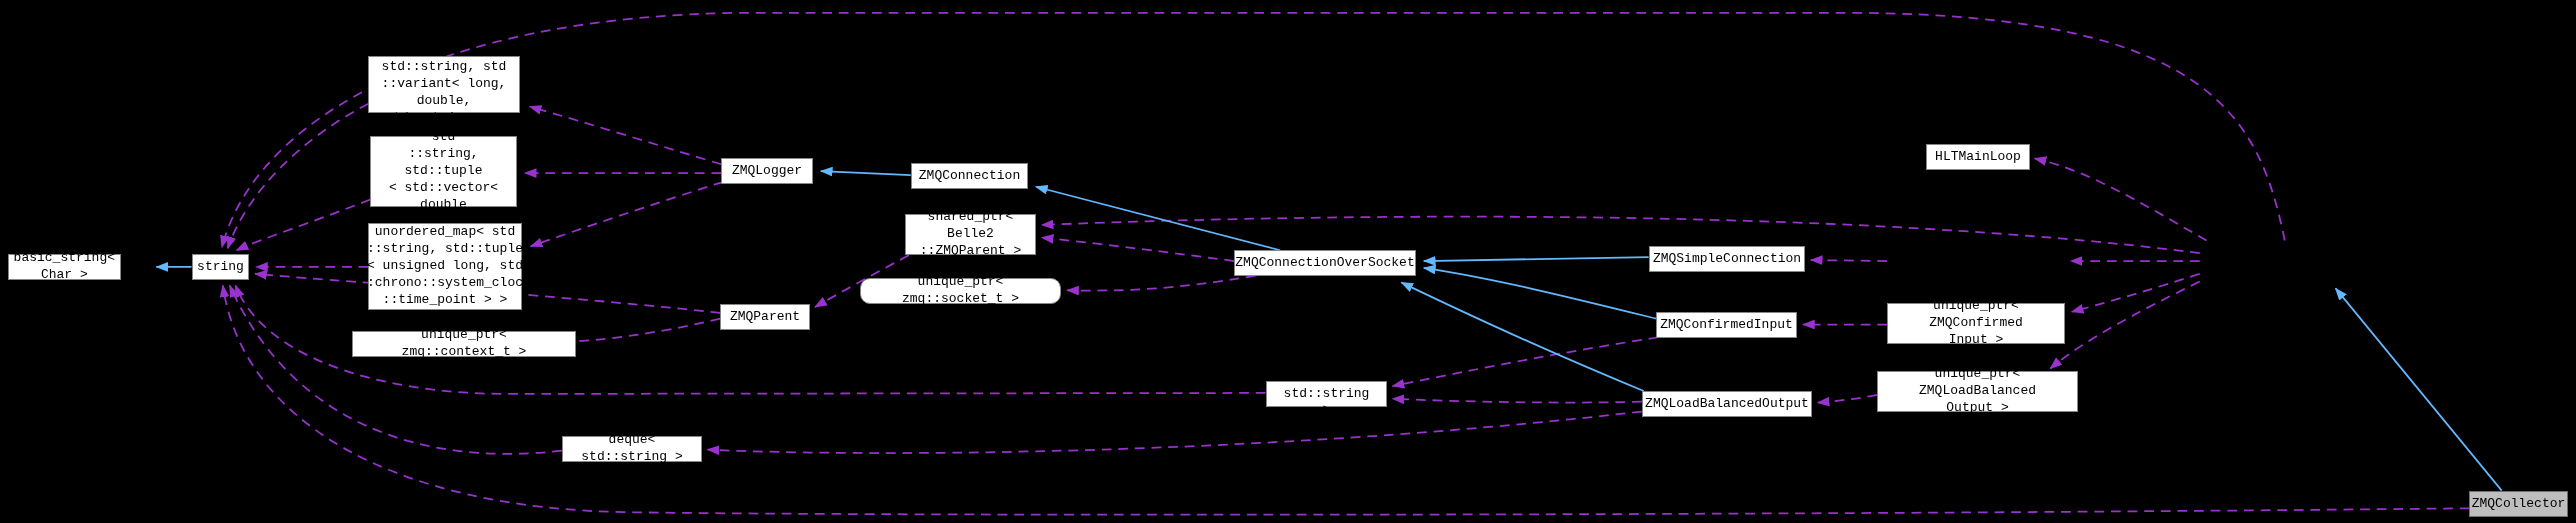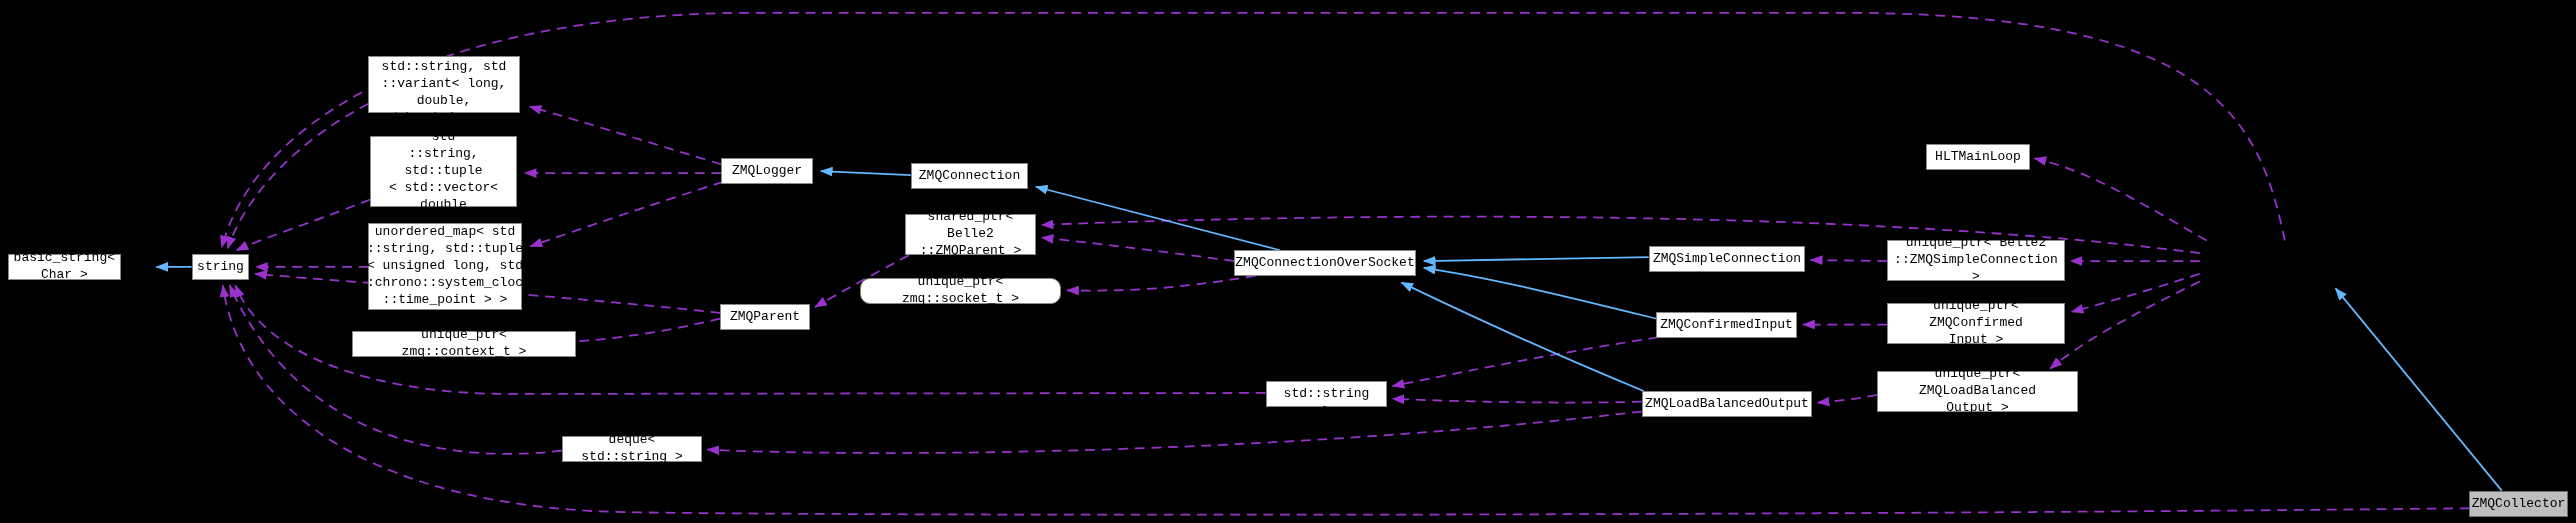--- a/index.html
+++ b/index.html
@@ -107,22 +107,20 @@
   <div class="node" style="left:905px;top:214px;width:131px;height:41px;">shared_ptr&lt; Belle2
 ::ZMQParent &gt;</div>
   <div class="node" style="left:860px;top:278px;width:201px;height:26px;border-radius:10px;">unique_ptr&lt; zmq::socket_t &gt;</div>
   <div class="node" style="left:1234px;top:250px;width:182px;height:26px;">ZMQConnectionOverSocket</div>
   <div class="node" style="left:1649px;top:246px;width:156px;height:26px;">ZMQSimpleConnection</div>
   <div class="node" style="left:1656px;top:312px;width:141px;height:26px;">ZMQConfirmedInput</div>
   <div class="node" style="left:1642px;top:391px;width:170px;height:26px;">ZMQLoadBalancedOutput</div>
   <div class="node" style="left:1266px;top:381px;width:121px;height:26px;">set&lt; std::string &gt;</div>
   <div class="node" style="left:562px;top:436px;width:140px;height:26px;">deque&lt; std::string &gt;</div>
   <div class="node" style="left:1926px;top:144px;width:104px;height:26px;">HLTMainLoop</div>
-  <div class="node" style="left:1887px;top:240px;width:178px;height:41px;">unique_ptr&lt; Belle2
-::ZMQSimpleConnection &gt;</div>
   <div class="node" style="left:1887px;top:303px;width:178px;height:41px;">unique_ptr&lt; ZMQConfirmed
 Input &gt;</div>
   <div class="node" style="left:1877px;top:371px;width:201px;height:41px;">unique_ptr&lt; ZMQLoadBalanced
 Output &gt;</div>
   <div class="node highlight" style="left:2469px;top:491px;width:99px;height:26px;">ZMQCollector</div>
 
 </div>
 
 
 </body></html>

